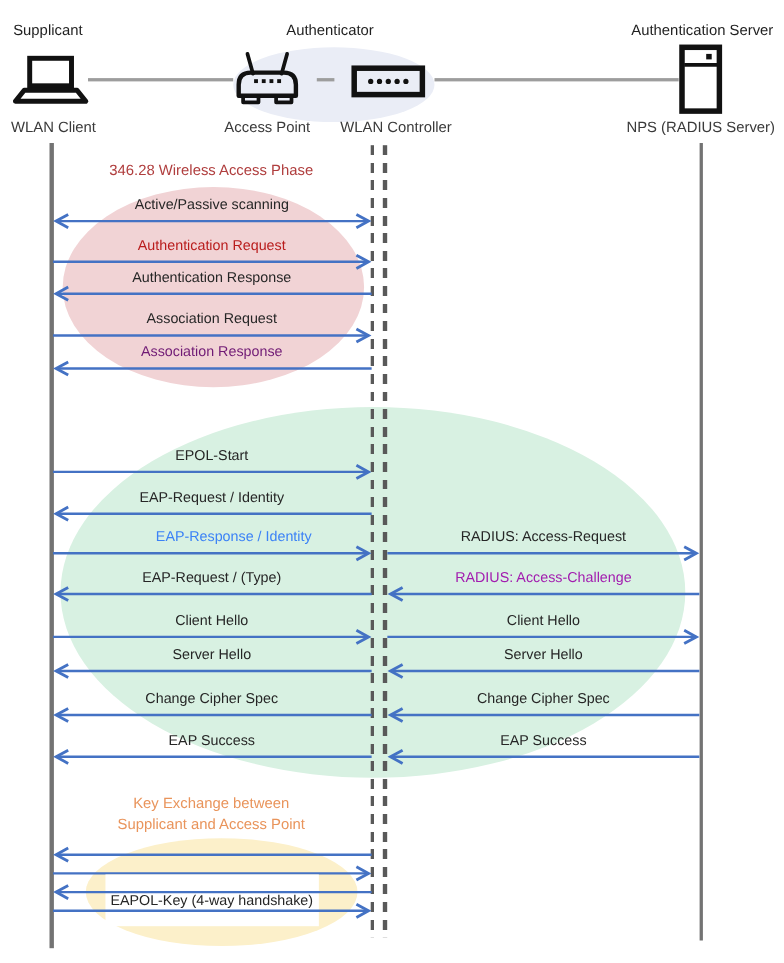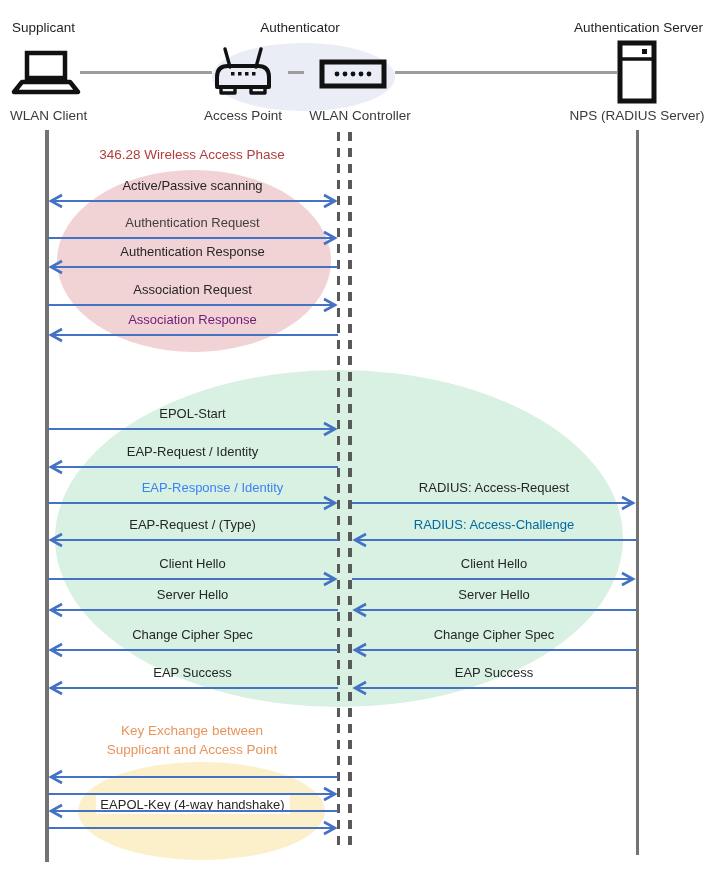--- a/index.html
+++ b/index.html
@@ -15,21 +15,21 @@
   .dashline{
     position:absolute;width:3.5px;
     background:repeating-linear-gradient(to bottom,#595959 0 9px,transparent 9px 16px);
   }
   .connline{position:absolute;height:3px;background:#9d9d9d;}
   .phase-lbl{position:absolute;font-size:13.5px;white-space:nowrap;transform:translateX(-50%);}
   .msg-label{
     position:absolute;font-size:13px;color:#262626;white-space:nowrap;
     transform:translateX(-50%);line-height:15px;
   }
-  .msg-label.boxed{background:#ffffff;padding:2px 5px;}
+  .msg-label.boxed{background:#ffffff;padding:16px 5px;}
   .msg-arrow{position:absolute;height:16px;}
   .icon{position:absolute;}
 </style>
 </head>
 <body>
 
 <div id="stage">
 
   <div class="abs hdr" style="left:12px;top:20px;">Supplicant</div>
   <div class="abs hdr" style="left:300px;top:20px;transform:translateX(-50%);">Authenticator</div>
@@ -93,21 +93,21 @@
 
   <div id="messages-layer" class="abs" style="left:0;top:0;width:713px;height:875px;">
       <div class="msg-label" style="left: 192.5px; top: 178px; color: rgb(38, 38, 38);">Active/Passive scanning</div>
       <div class="msg-arrow" style="left: 47.5px; top: 193px; width: 290px;">
         <svg width="290" height="16" style="display:block">
           <line x1="4" y1="8" x2="286" y2="8" stroke="#4472c4" stroke-width="2.2"></line>
           <polyline points="276,2 287,8 276,14" fill="none" stroke="#4472c4" stroke-width="2.6"></polyline>
           <polyline points="14,2 3,8 14,14" fill="none" stroke="#4472c4" stroke-width="2.6"></polyline>
         </svg>
       </div>
-      <div class="msg-label" style="left: 192.5px; top: 215px; color: #404040;">Authentication Request</div>
+      <div class="msg-label" style="left: 192.5px; top: 215px; color: #b91c1c;">Authentication Request</div>
       <div class="msg-arrow" style="left: 47.5px; top: 230px; width: 290px;">
         <svg width="290" height="16" style="display:block">
           <line x1="0" y1="8" x2="286" y2="8" stroke="#4472c4" stroke-width="2.2"></line>
           <polyline points="276,2 287,8 276,14" fill="none" stroke="#4472c4" stroke-width="2.6"></polyline>
         </svg>
       </div>
       <div class="msg-label" style="left: 192.5px; top: 244px; color: rgb(38, 38, 38);">Authentication Response</div>
       <div class="msg-arrow" style="left: 47.5px; top: 259px; width: 290px;">
         <svg width="290" height="16" style="display:block">
           <line x1="4" y1="8" x2="290" y2="8" stroke="#4472c4" stroke-width="2.2"></line>
@@ -209,21 +209,21 @@
           <polyline points="276,2 287,8 276,14" fill="none" stroke="#4472c4" stroke-width="2.6"></polyline>
         </svg>
       </div>
       <div class="msg-label" style="left: 494px; top: 480px; color: rgb(38, 38, 38); text-align: center;">RADIUS: Access-Request</div>
       <div class="msg-arrow" style="left: 352px; top: 495px; width: 284px;">
         <svg width="284" height="16" style="display:block">
           <line x1="0" y1="8" x2="280" y2="8" stroke="#4472c4" stroke-width="2.2"></line>
           <polyline points="270,2 281,8 270,14" fill="none" stroke="#4472c4" stroke-width="2.6"></polyline>
         </svg>
       </div>
-      <div class="msg-label" style="left: 494px; top: 517px; color: #0369a1;">RADIUS: Access-Challenge</div>
+      <div class="msg-label" style="left: 494px; top: 517px; color: #a21caf;">RADIUS: Access-Challenge</div>
       <div class="msg-arrow" style="left: 352px; top: 532px; width: 284px;">
         <svg width="284" height="16" style="display:block">
           <line x1="4" y1="8" x2="284" y2="8" stroke="#4472c4" stroke-width="2.2"></line>
           <polyline points="14,2 3,8 14,14" fill="none" stroke="#4472c4" stroke-width="2.6"></polyline>
         </svg>
       </div>
       <div class="msg-label" style="left: 494px; top: 556px; color: rgb(38, 38, 38);">Client Hello</div>
       <div class="msg-arrow" style="left: 352px; top: 571px; width: 284px;">
         <svg width="284" height="16" style="display:block">
           <line x1="0" y1="8" x2="280" y2="8" stroke="#4472c4" stroke-width="2.2"></line>

